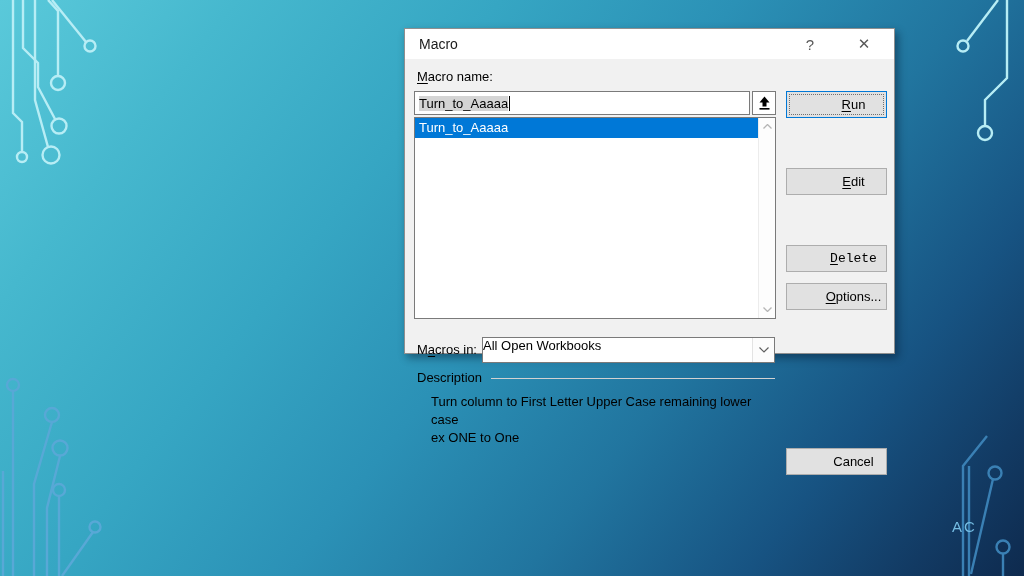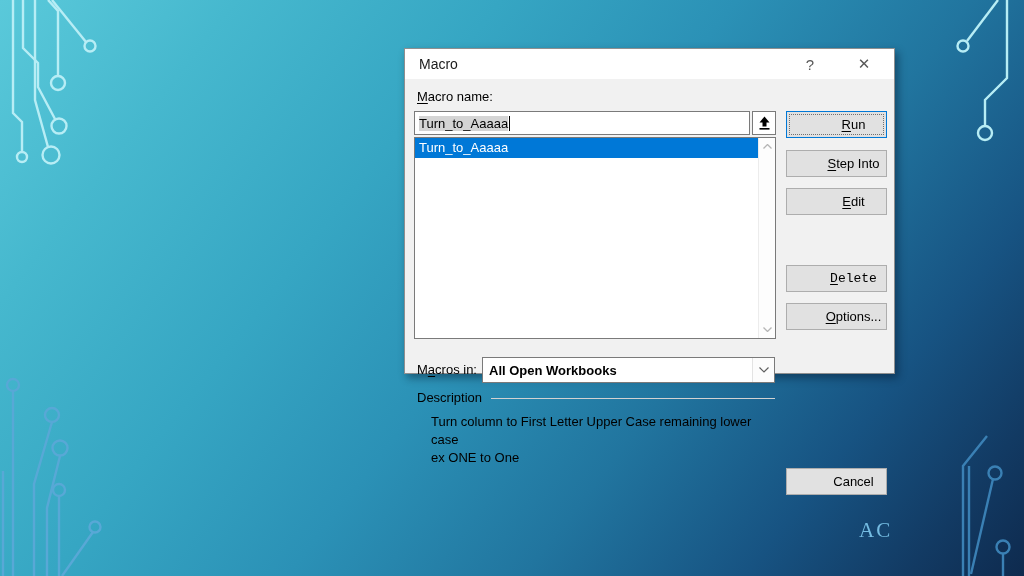--- a/index.html
+++ b/index.html
@@ -19,27 +19,27 @@
   .circuit-tl, .circuit-tr { stroke:#b7edf5; }
   .circuit-bl { stroke:#58a8d6; }
   .circuit-br { stroke:#3a80b4; }
 
   .slide-title {
     position:absolute; left:104px; top:61px;
     color:#ffffff; font-size:31px; font-weight:400;
     letter-spacing:5px; white-space:nowrap;
   }
   .initials {
-    position:absolute; left:859px; top:518px;
-    color:#74bce2; font-size:21px; letter-spacing:2px;font-family:Liberation Serif, serif;
+    position:absolute; left:952px; top:518px;
+    color:#74bce2; font-size:15px; letter-spacing:2px;
   }
 
   
   .dialog {
-    position:absolute; left:404px; top:48px; width:491px; height:326px;
+    position:absolute; left:404px; top:28px; width:491px; height:326px;
     background:#f1f1f1; border:1px solid #8f8f8f;
     box-shadow:3px 4px 8px rgba(5,20,40,.45);
     font-size:13px; color:#000;
   }
   .titlebar { position:absolute; left:0; top:0; width:100%; height:30px; background:#ffffff; }
   .titlebar-text { position:absolute; left:14px; top:0; line-height:30px; font-size:14px; color:#1a1a1a; }
   .cap-btn {
     position:absolute; top:0; height:30px; width:34px;
     display:flex; align-items:center; justify-content:center;
     color:#585858; font-size:15px; cursor:default;
@@ -93,21 +93,21 @@
   .btn-edit   { top:139px; }
   .btn-create { top:177px; color:#9d9d9d; border-color:#bfbfbf; }
   .btn-delete { top:216px;font-family:Liberation Mono, monospace; }
   .btn-opts   { top:254px; }
   .btn-cancel { top:419px; }
 
   .macros-in-label { left:12px; top:313px; }
   .dropdown {
     position:absolute; left:77px; top:308px; width:293px; height:26px;
     background:#ffffff; border:1px solid #7a7a7a;
-    display:flex; align-items:center; padding-left:6px;font-weight:bold;
+    display:flex; align-items:flex-start; 
   }
   .dd-arrow {
     position:absolute; right:0; top:0; width:22px; height:100%;
     border-left:1px solid #e3e3e3; background:#fcfcfc;
     display:flex; align-items:center; justify-content:center;
   }
 
   .desc-label { left:12px; top:341px; }
   .desc-rule { position:absolute; left:86px; top:349px; width:284px; height:1px; background:#d2d2d2; }
   .desc-text {
@@ -200,23 +200,20 @@
               <polyline points="0.5,0.5 4.5,4.5 8.5,0.5" fill="none" stroke="#b5b5b5" stroke-width="1.3"></polyline>
             </svg>
         </span>
       </div>
     </div>
 
     <button class="btn btn-run">
         <span><u>R</u><span>un</span></span>
       </button>
 
-    <button class="btn btn-step">
-        <span><u>S</u><span>tep Into</span></span>
-      </button>
 
     <button class="btn btn-edit">
         <span><u>E</u><span>dit</span></span>
       </button>
 
 
     <button class="btn btn-delete">
         <span><u>D</u><span>elete</span></span>
       </button>
 

